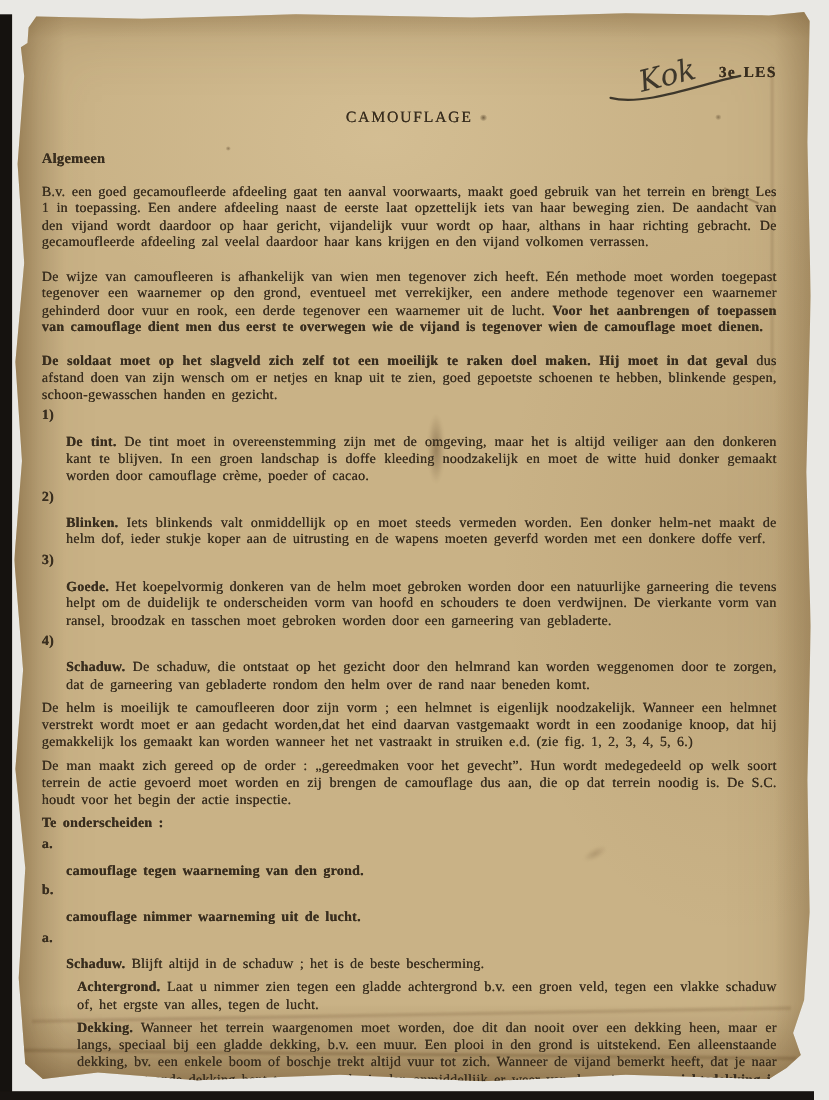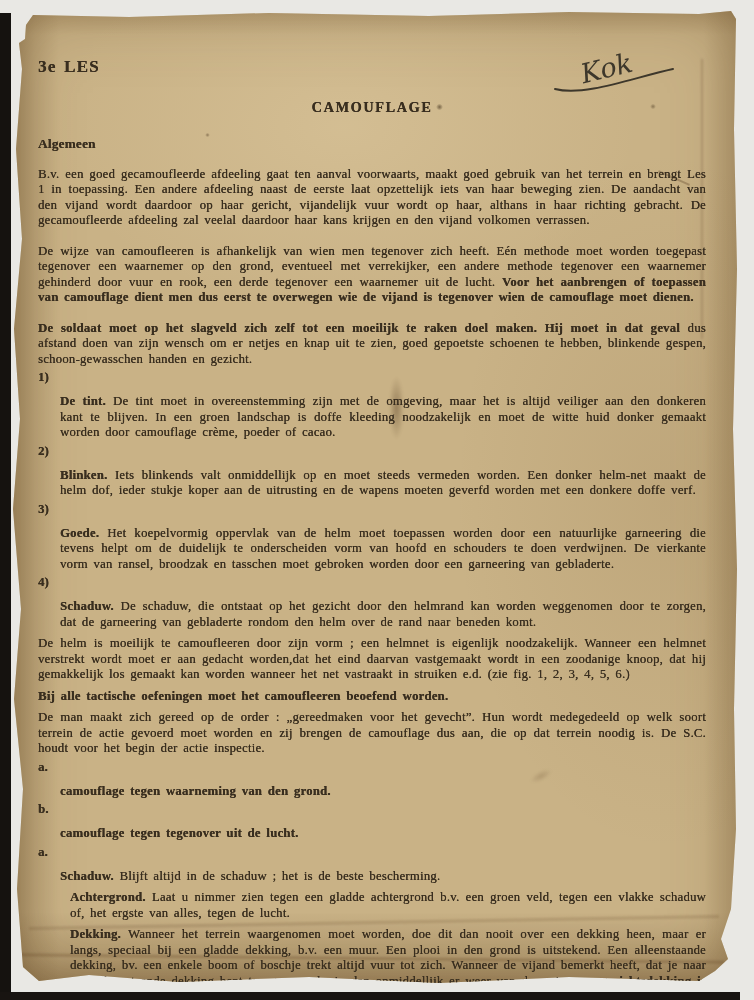--- a/index.html
+++ b/index.html
@@ -37,22 +37,22 @@
   .scratch{left:648px;top:168px;width:34px;height:2px;transform:rotate(24deg);
     background:rgba(95,70,40,.35);filter:blur(.4px);}
   .crease-v{left:692px;top:50px;width:2px;height:280px;background:rgba(95,65,35,.22);filter:blur(1px);}
   .crease-h1{left:20px;top:912px;width:690px;height:3px;transform:rotate(-1deg);
     background:rgba(95,65,35,.20);filter:blur(1px);}
   .crease-h2{left:10px;top:948px;width:705px;height:3px;transform:rotate(.6deg);
     background:rgba(88,60,30,.28);filter:blur(1px);}
   .content{position:absolute;left:29px;top:50px;width:668px;
     font-size:12.7px;line-height:15.5px;letter-spacing:.25px;word-spacing:2.2px;
     text-shadow:.2px 0 0 currentColor;}
-  .t1{text-align:left;font-weight:bold;font-size:17px;letter-spacing:1.2px;}
-  .t2{text-align:center;font-weight:bold;font-size:14.3px;letter-spacing:1.6px;margin-top:25px;}
+  .t1{text-align:right;font-weight:bold;font-size:14px;letter-spacing:1.2px;}
+  .t2{text-align:center;font-weight:normal;font-size:14.3px;letter-spacing:1.6px;margin-top:25px;}
   .doc{margin-top:21px;text-align:justify;}
   .block{margin-top:6px;}
   .block.subheading{font-weight:bold;font-size:13.2px;margin-top:16px;}
   .block.tight{margin-top:15px;}
   .block.li{display:flex;margin-top:3px;}
   .block.li .marker{flex:0 0 22px;font-weight:bold;}
   .block.li .li-text{flex:1;text-align:justify;margin-top:24px;}
   .block.indent{margin-left:32px;}
   .b{font-weight:bold;}
   .handwriting{position:absolute;left:538px;top:20px;width:140px;height:78px;}
@@ -93,36 +93,36 @@
           <div class="block li">
             <span class="marker">1)</span>
             <div class="li-text"><span class="b">De tint.</span><span>  De tint moet in overeenstemming zijn met de omgeving, maar het is altijd veiliger aan den donkeren kant te blijven. In een groen landschap is doffe kleeding noodzakelijk en moet de witte huid donker gemaakt worden door camouflage crème, poeder of cacao.</span></div>
           </div>
           <div class="block li">
             <span class="marker">2)</span>
             <div class="li-text"><span class="b">Blinken.</span><span>  Iets blinkends valt onmiddellijk op en moet steeds vermeden worden. Een donker helm-net maakt de helm dof, ieder stukje koper aan de uitrusting en de wapens moeten geverfd worden met een donkere doffe verf.</span></div>
           </div>
           <div class="block li">
             <span class="marker">3)</span>
-            <div class="li-text"><span class="b">Goede.</span><span>  Het koepelvormig oppervlak van de helm moet toepassen worden door een natuurlijke garneering die tevens helpt om de duidelijk te onderscheiden vorm van hoofd en schouders te doen verdwijnen. De vierkante vorm van ransel, broodzak en tasschen moet gebroken worden door een garneering van gebladerte.</span></div>
+            <div class="li-text"><span class="b">Goede.</span><span>  Het koepelvormig donkeren van de helm moet gebroken worden door een natuurlijke garneering die tevens helpt om de duidelijk te onderscheiden vorm van hoofd en schouders te doen verdwijnen. De vierkante vorm van ransel, broodzak en tasschen moet gebroken worden door een garneering van gebladerte.</span></div>
           </div>
           <div class="block li">
             <span class="marker">4)</span>
             <div class="li-text"><span class="b">Schaduw.</span><span>  De schaduw, die ontstaat op het gezicht door den helmrand kan worden weggenomen door te zorgen, dat de garneering van gebladerte rondom den helm over de rand naar beneden komt.</span></div>
           </div>
           <div class="block p"><span>De helm is moeilijk te camoufleeren door zijn vorm ; een helmnet is eigenlijk noodzakelijk.  Wanneer  een helmnet verstrekt wordt moet er aan gedacht worden,dat het eind daarvan vastgemaakt wordt in een zoodanige knoop, dat hij gemakkelijk los gemaakt kan worden wanneer het net vastraakt in struiken e.d. (zie fig. 1, 2, 3, 4, 5, 6.)</span></div>
-          <div class="block p"><span class="b">Bij alle tactische oefeningen moet het camoufleeren beoefend worden.</span></div>
           <div class="block p"><span>De man maakt zich gereed op de order : „gereedmaken voor het gevecht”. Hun wordt medegedeeld op welk soort terrein de actie gevoerd moet worden en zij brengen de camouflage dus aan, die op dat terrein noodig is. De S.C. houdt voor het begin der actie inspectie.</span></div>
+          <div class="block p"><span class="b">Te onderscheiden :</span></div>
           <div class="block li">
             <span class="marker">a.</span>
             <div class="li-text"><span class="b">camouflage tegen waarneming van den grond.</span></div>
           </div>
           <div class="block li tight">
             <span class="marker">b.</span>
-            <div class="li-text"><span class="b">camouflage tegen tegenover uit de lucht.</span></div>
+            <div class="li-text"><span class="b">camouflage nimmer waarneming uit de lucht.</span></div>
           </div>
           <div class="block li">
             <span class="marker">a.</span>
             <div class="li-text"><span class="b">Schaduw.</span><span>  Blijft altijd in de schaduw ; het is de beste bescherming.</span></div>
           </div>
           <div class="block p indent"><span class="b">Achtergrond.</span><span>  Laat u nimmer zien tegen een gladde achtergrond b.v. een groen veld, tegen een vlakke schaduw of, het ergste van alles, tegen de lucht.</span></div>
           <div class="block p indent"><span class="b">Dekking.</span><span>  Wanneer het terrein waargenomen moet worden, doe dit dan nooit over een dekking heen, maar er langs, speciaal bij een gladde dekking, b.v. een muur. Een plooi in den grond is uitstekend. Een alleenstaande dekking, bv. een enkele boom of boschje trekt altijd vuur tot zich. Wanneer de vijand bemerkt heeft, dat je naar een alleenstaande dekking bent toe gegaan, kruip dan onmiddellijk er weer van daan, immers </span><span class="b">gezichtsdekking is lang niet altijd vuurdekking.</span></div>
         </div>
     </div>
   </div>

